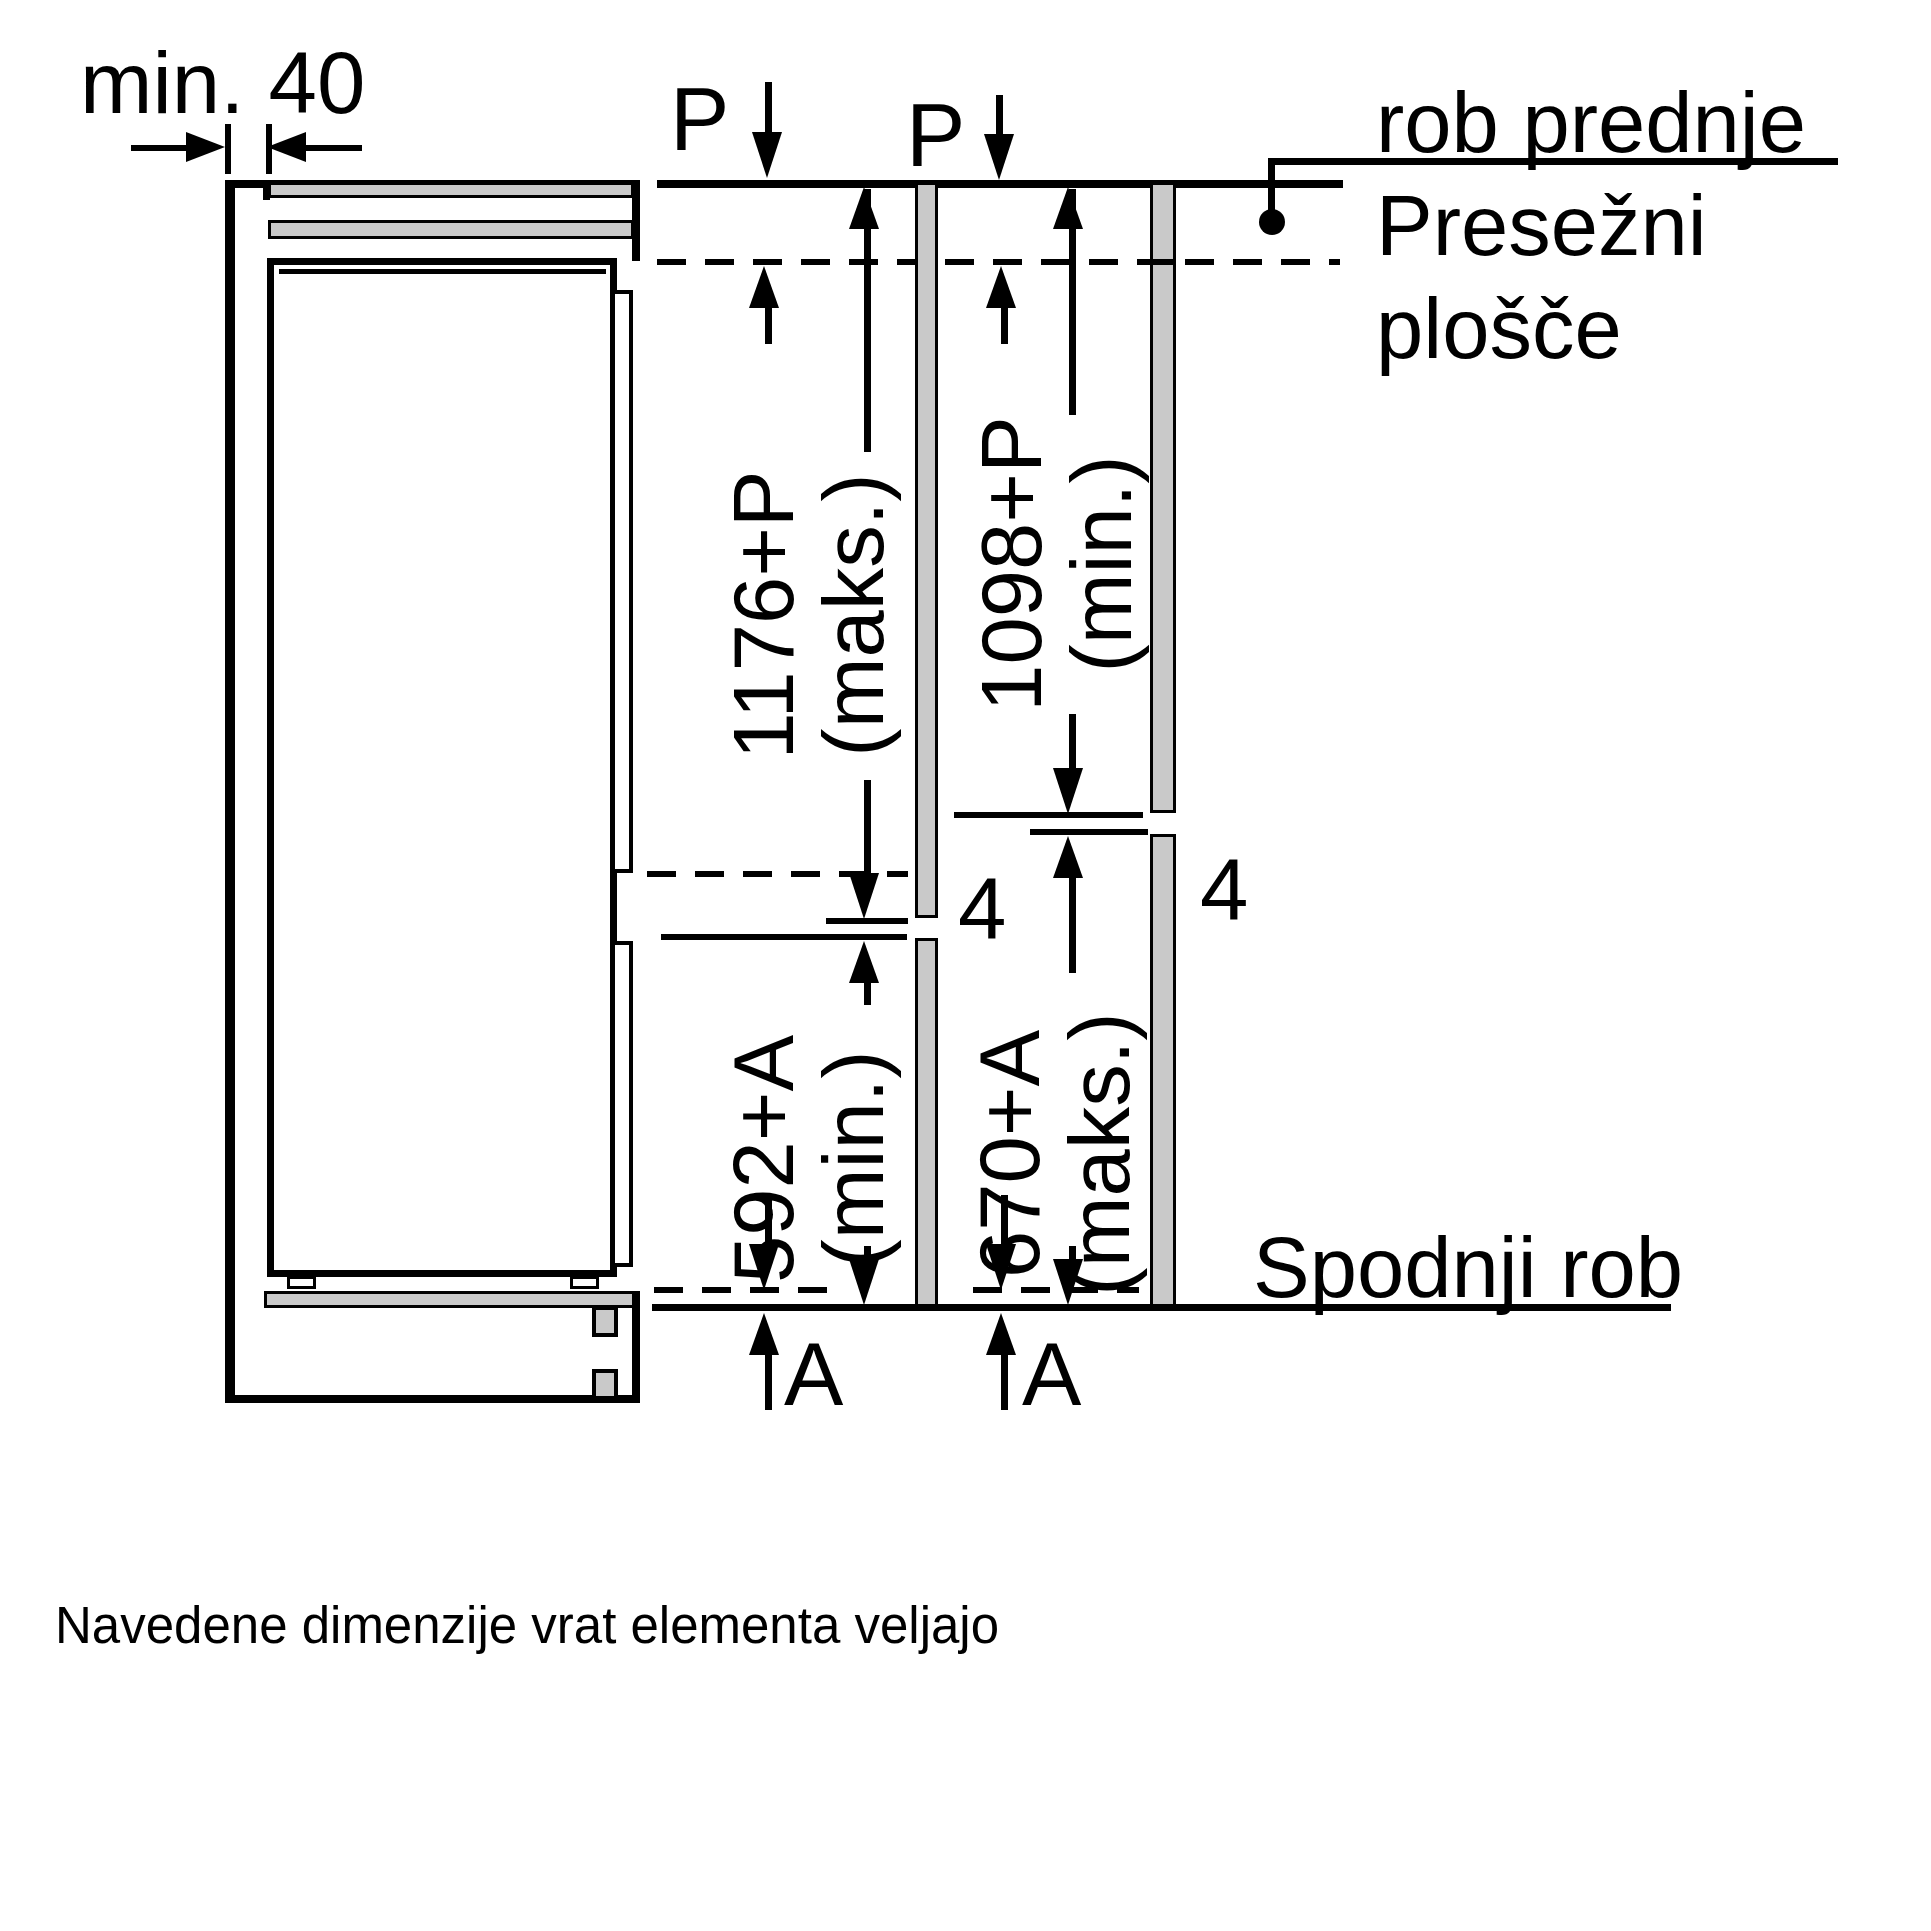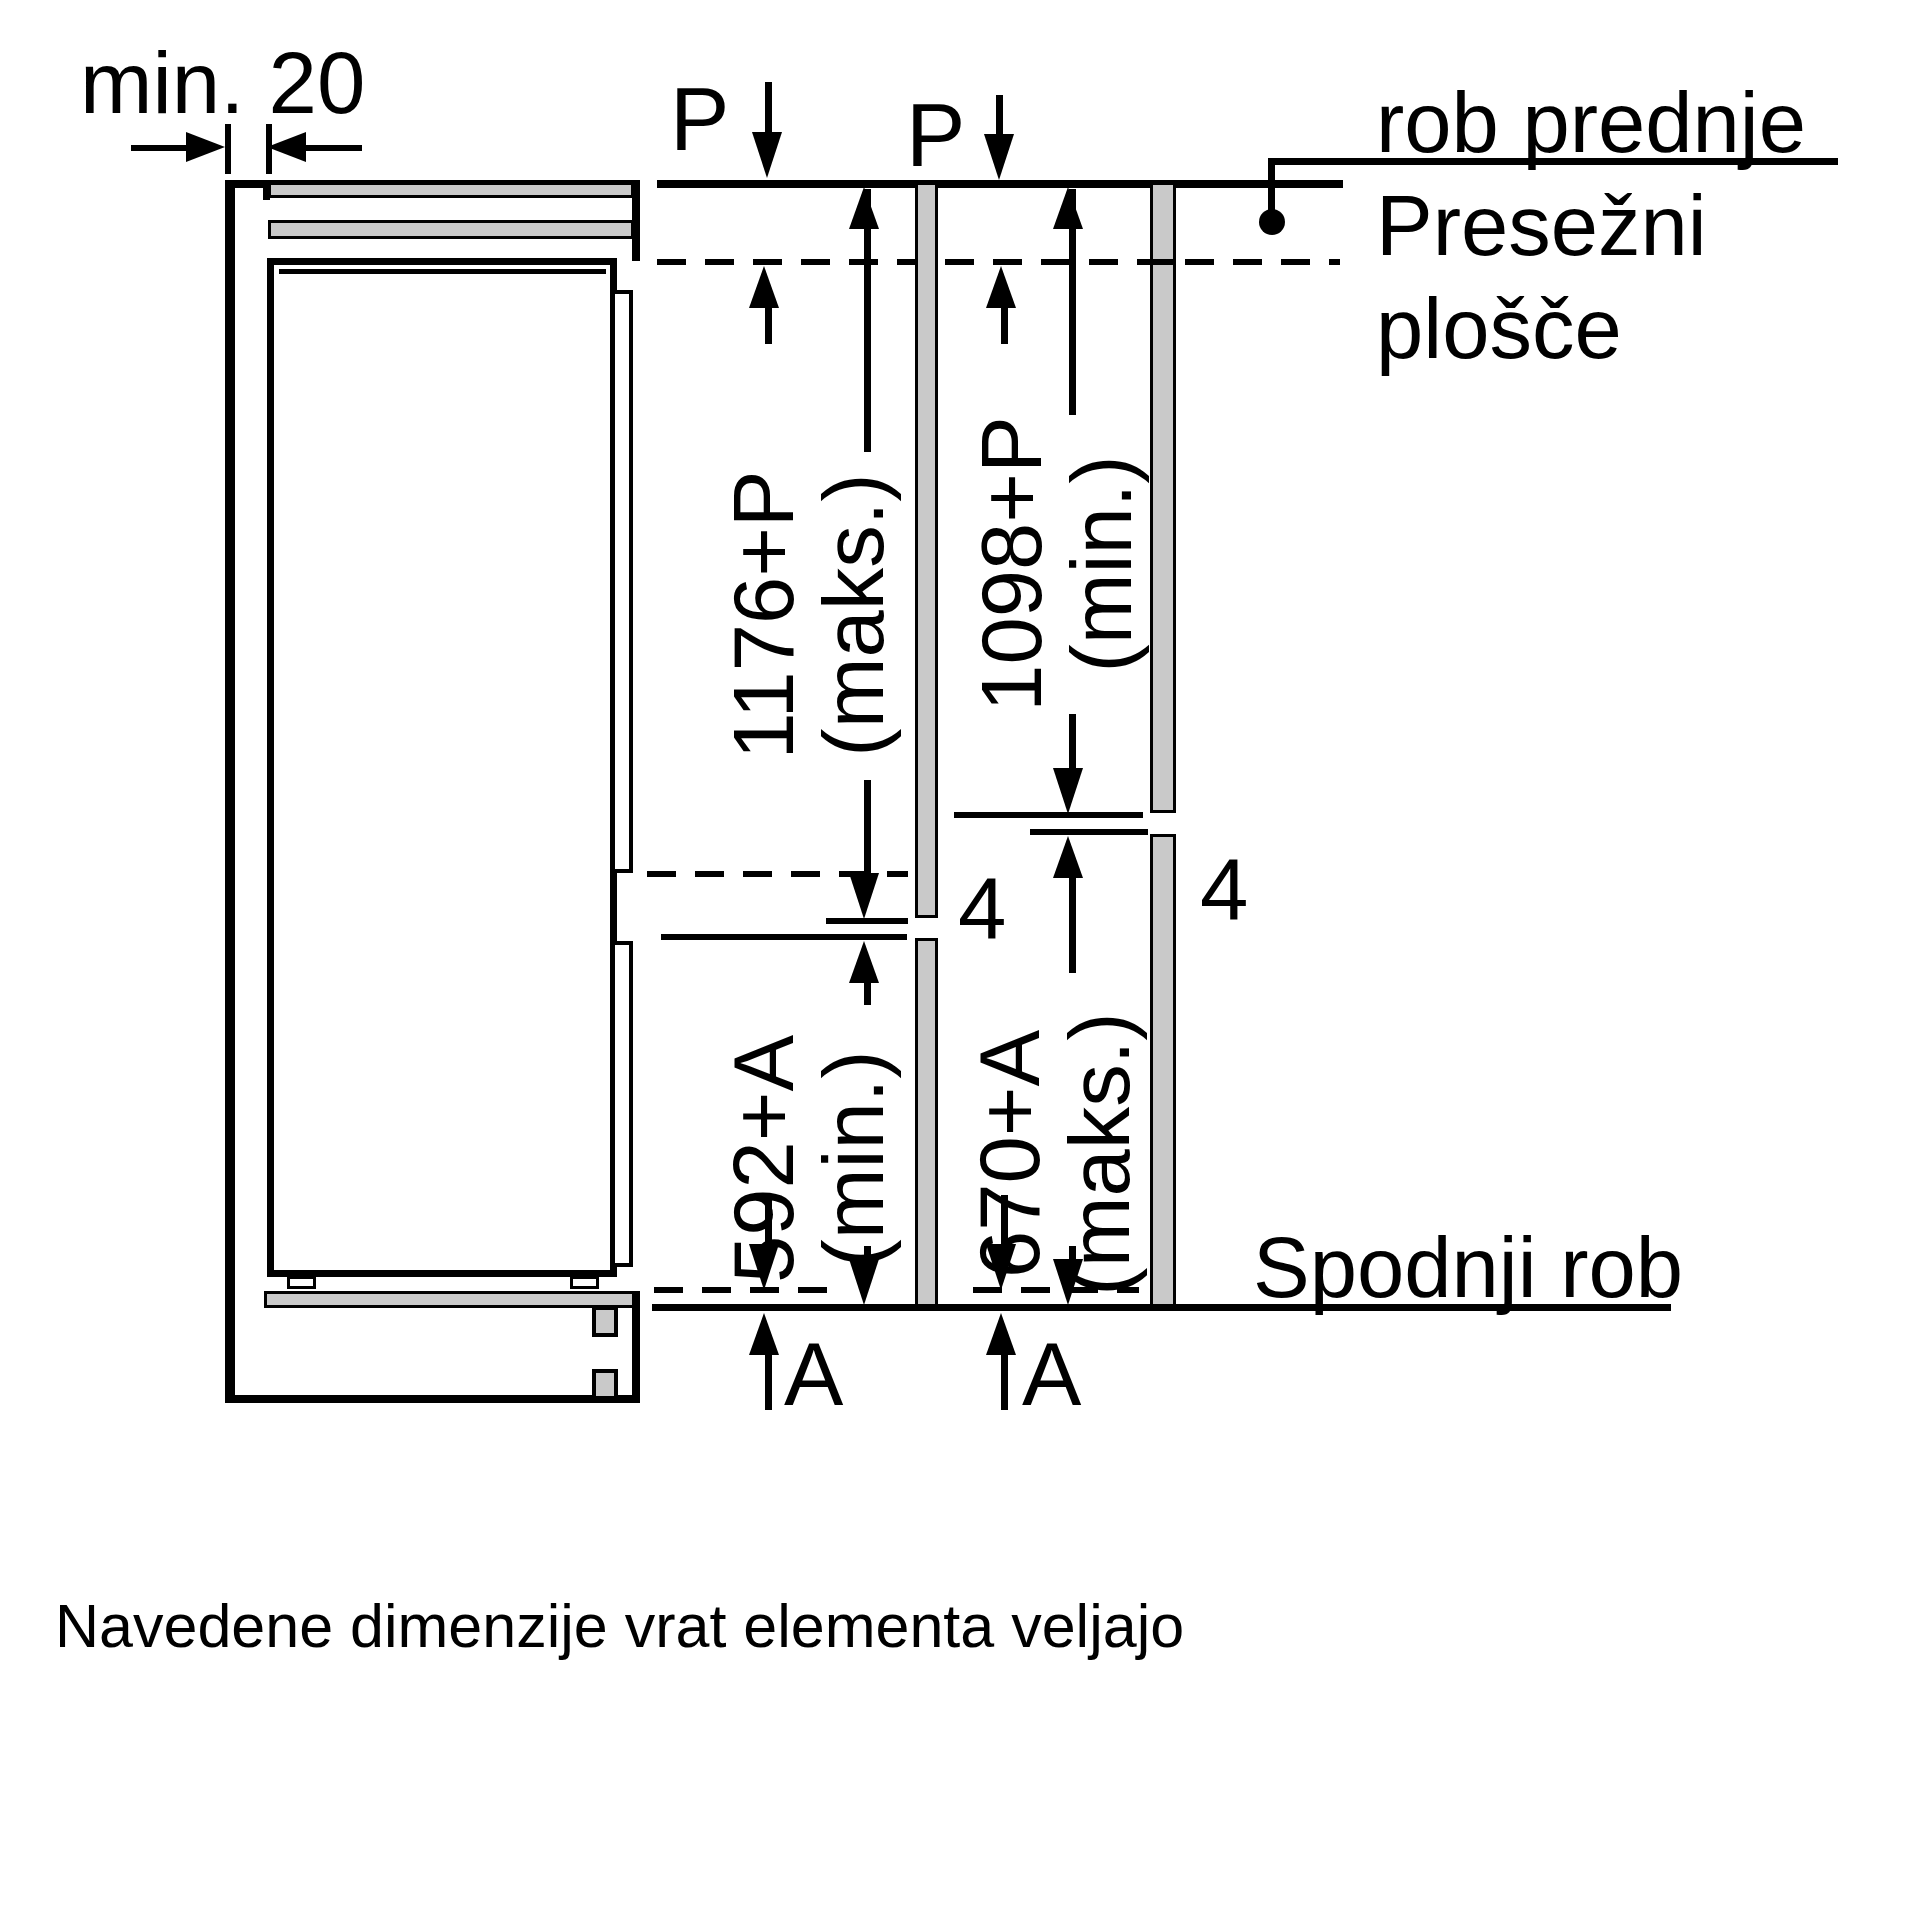--- a/index.html
+++ b/index.html
@@ -39,21 +39,21 @@
   <div class="box" style="left:611px;top:290px;width:22px;height:583px;"></div>
   <div class="box" style="left:611px;top:941px;width:22px;height:326px;"></div>
 
   <div class="box" style="left:287px;top:1276px;width:29px;height:12.6px;border-width:3.9px;"></div>
   <div class="box" style="left:570px;top:1276px;width:29px;height:12.6px;border-width:3.9px;"></div>
   <div class="panel" style="left:264px;top:1291px;width:371px;height:17.4px;"></div>
   <div class="ln" style="left:632px;top:1291px;width:7.7px;height:111px;"></div>
   <div class="panel" style="left:592px;top:1306px;width:26px;height:31px;border-width:4.8px;"></div>
   <div class="panel" style="left:592px;top:1369px;width:26px;height:31px;border-width:4.8px;"></div>
 
-  <div class="txt" style="left:80px;top:39px;">min. 20</div>
+  <div class="txt" style="left:80px;top:39px;">min. 40</div>
   <div class="ln" style="left:225px;top:124px;width:5.8px;height:50px;"></div>
   <div class="ln" style="left:266px;top:124px;width:5.8px;height:50px;"></div>
   <div class="ln" style="left:131px;top:145px;width:55px;height:5.8px;"></div>
   <div class="tri rgt" style="left:186px;top:132px;"></div>
   <div class="tri lft" style="left:267px;top:132px;"></div>
   <div class="ln" style="left:306px;top:145px;width:56px;height:5.8px;"></div>
 
   <div class="ln" style="left:657px;top:180px;width:686px;height:7.7px;"></div>
   <div class="dash" style="left:657px;top:259px;width:683px;"></div>
 
@@ -142,19 +142,19 @@
   <div class="ln" style="left:1001px;top:1195px;width:6.8px;height:54px;"></div>
   <div class="tri down" style="left:986px;top:1244px;"></div>
   <div class="tri up" style="left:986px;top:1313px;"></div>
   <div class="ln" style="left:1001px;top:1350px;width:6.8px;height:60px;"></div>
   <div class="txt" style="left:1022px;top:1330px;font-size:89px;">A</div>
 
   <div class="txt multi" style="left:1253px;top:1218px;line-height:99px;font-size:85px;">
     <span>Spodnji rob</span>
   </div>
 
-  <div class="txt multi" style="left:55px;top:1576px;line-height:100px;font-size:61px;">
+  <div class="txt multi" style="left:55px;top:1576px;line-height:100px;font-size:51px;">
     <span>Navedene dimenzije vrat elementa veljajo</span>
   </div>
 
 
 </div>
 
 
 </body></html>

